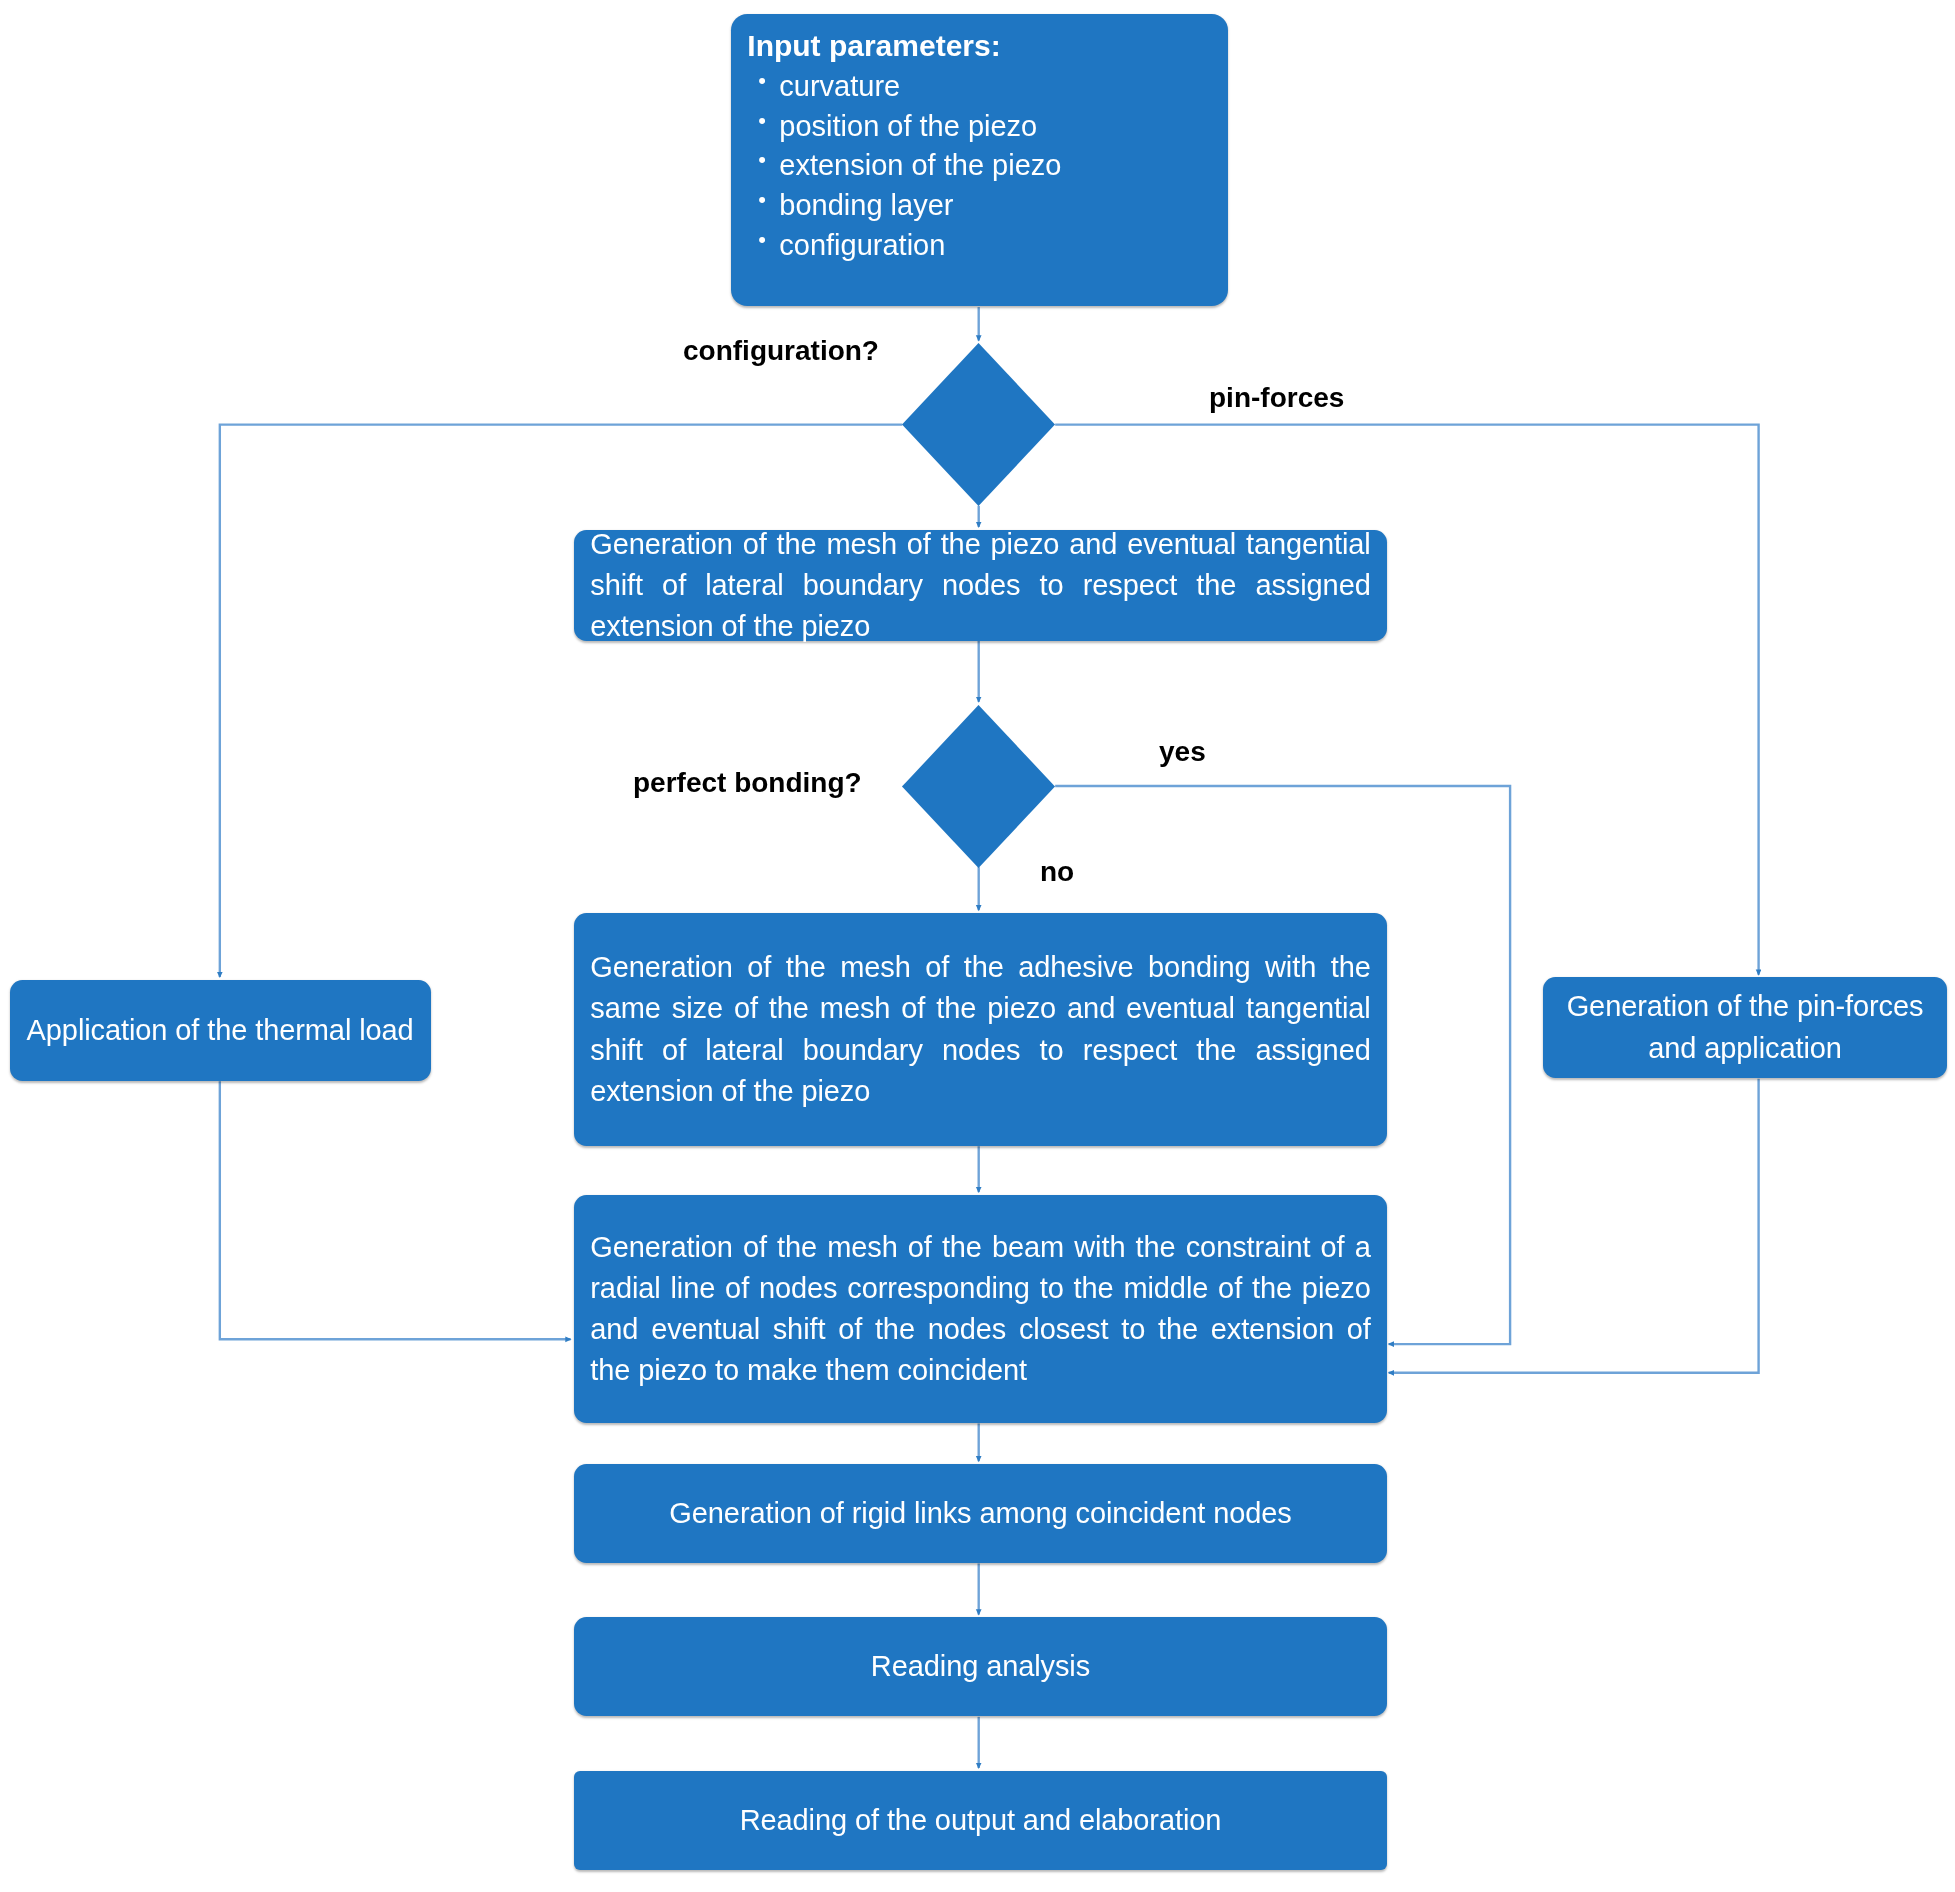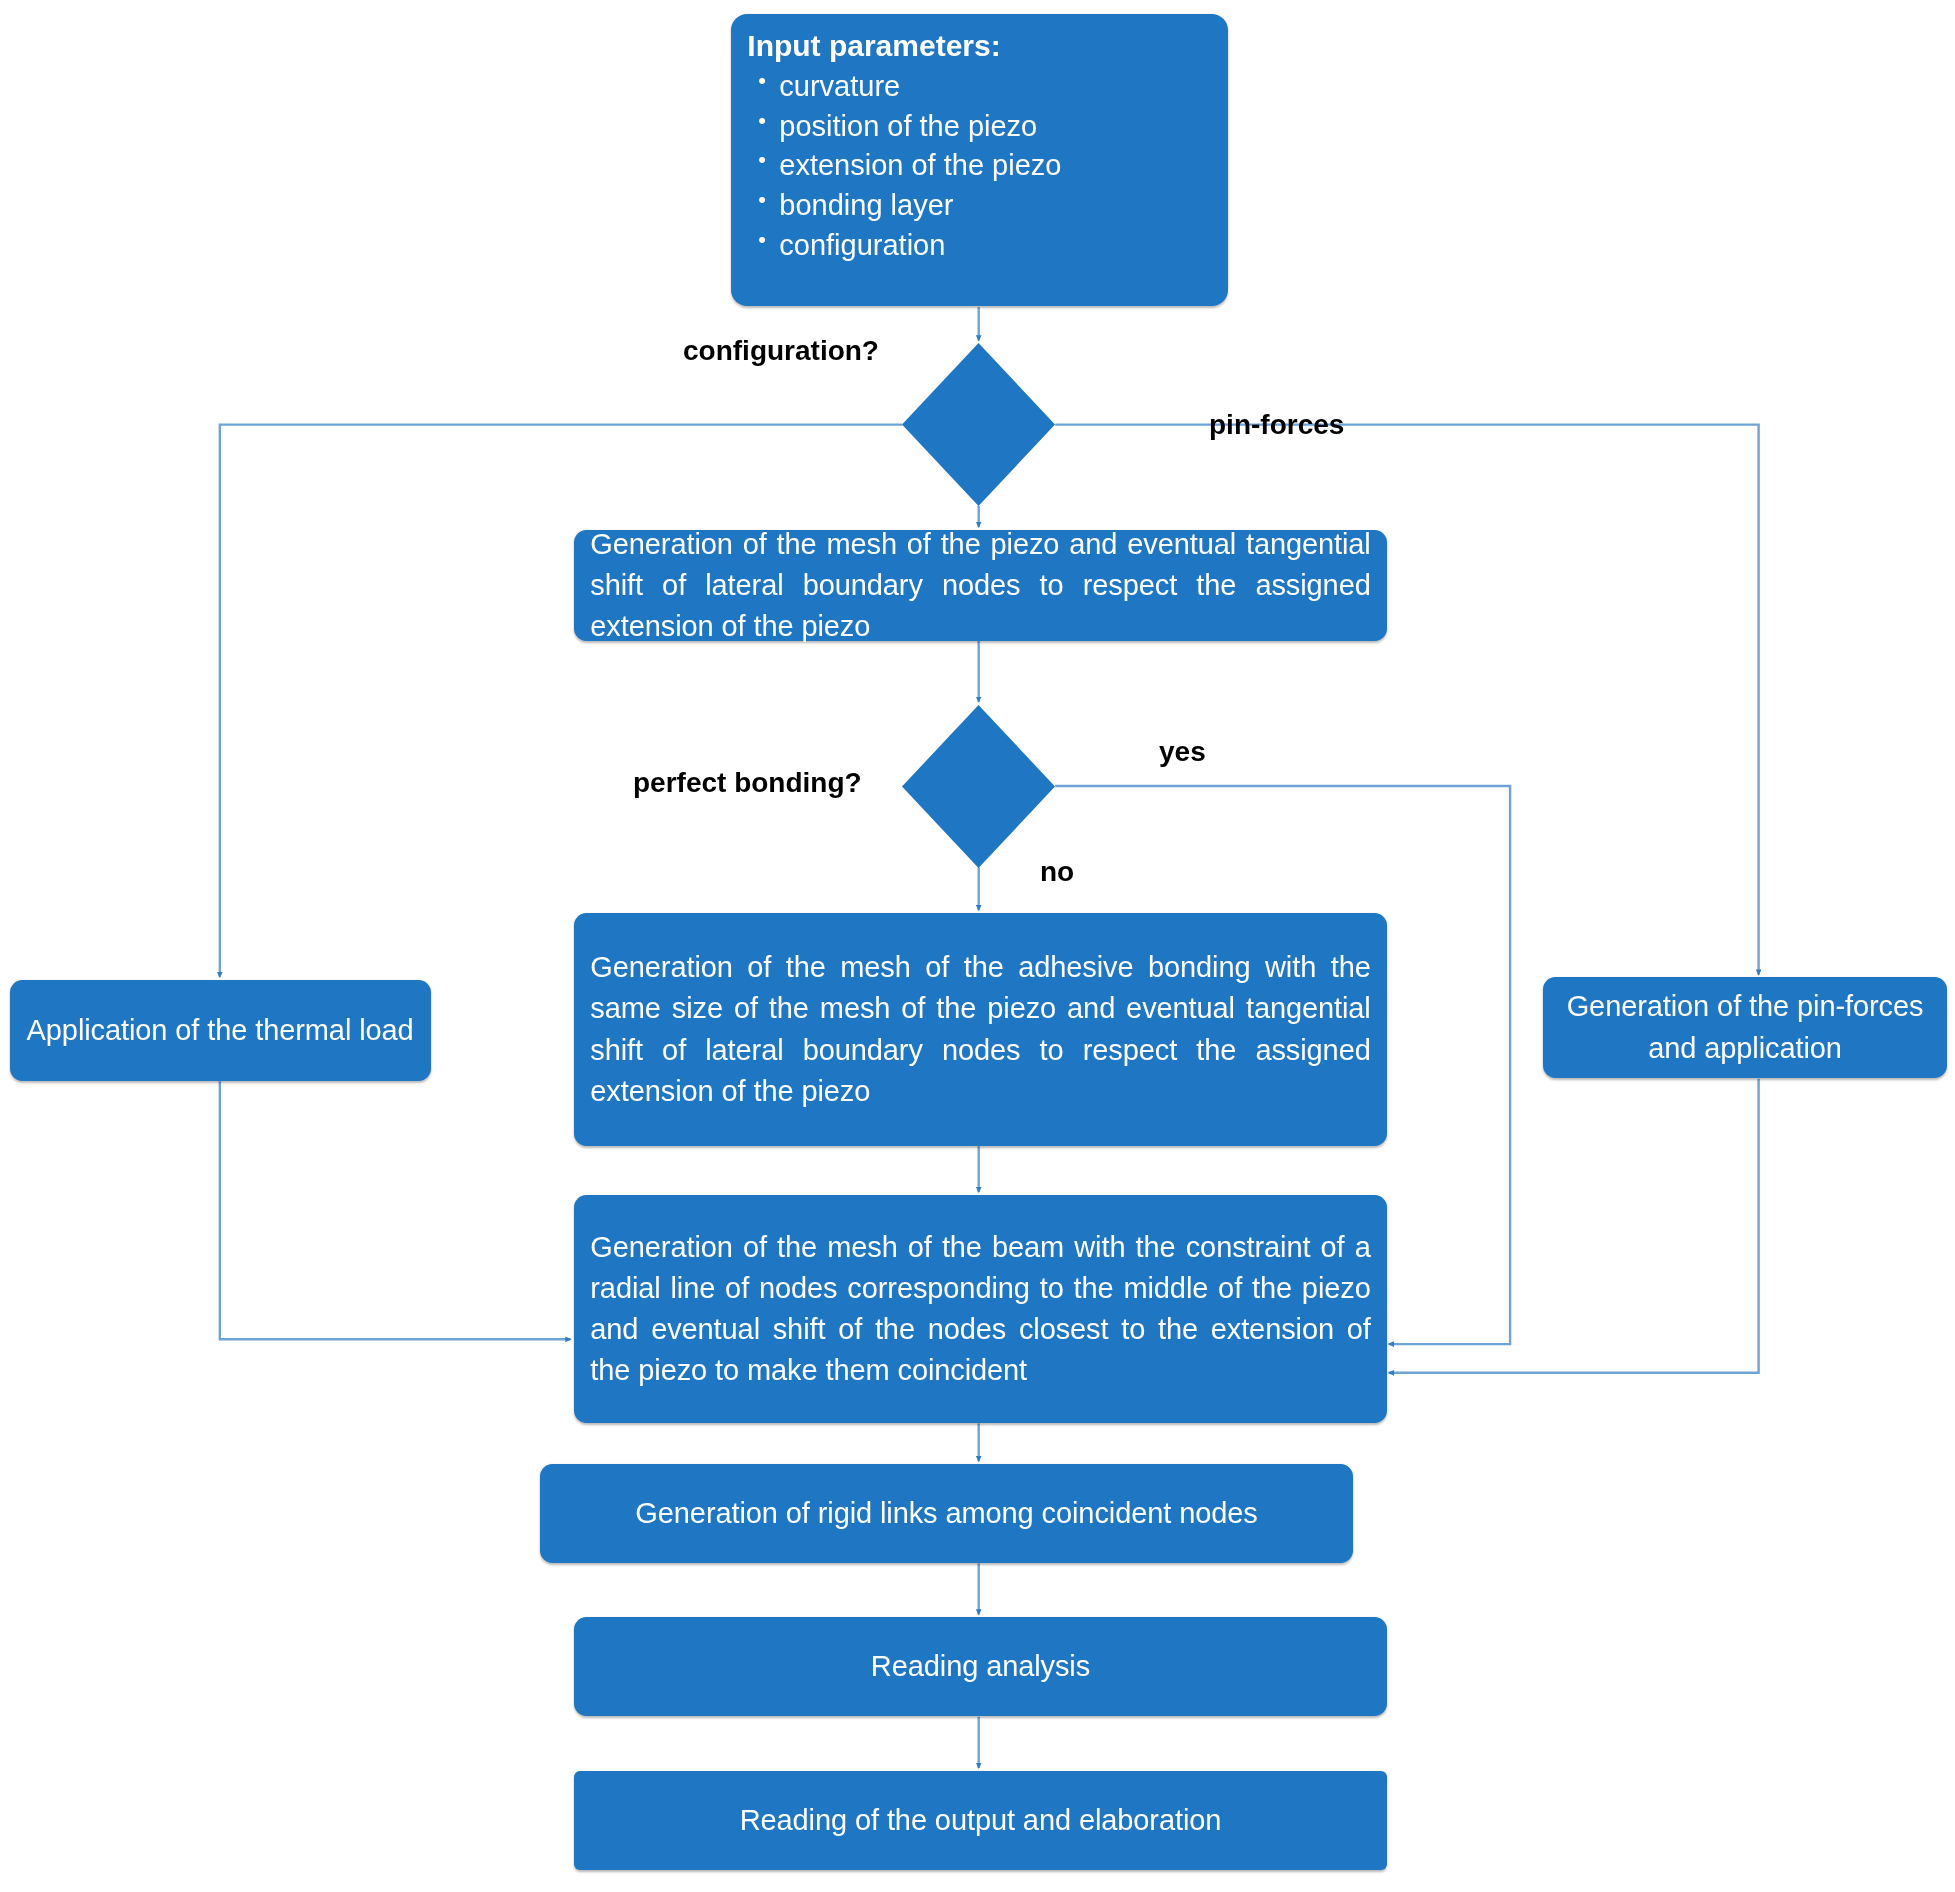--- a/index.html
+++ b/index.html
@@ -68,21 +68,21 @@
     content:"\2022";
     position:absolute;
     left:-21px;
     top:-1px;
     font-size:22px;
   }
 
   #node-mesh-piezo{left:574px; top:530px; width:813px; height:111px;}
   #node-adhesive {left:574px; top:913px; width:813px; height:233px;}
   #node-beam     {left:574px; top:1195px; width:813px; height:228px;}
-  #node-rigid    {left:540px; top:1464px; width:813px; height:99px;}
+  #node-rigid    {left:574px; top:1464px; width:813px; height:99px;}
   #node-static   {left:574px; top:1617px; width:813px; height:99px;}
   #node-output   {left:574px; top:1771px; width:813px; height:99px;border-radius:6px;}
   #node-thermal  {left:9.6px;   top:980px; width:421px;  height:101px;}
   #node-pinforce {left:1543px; top:977px; width:404px;  height:101px;}
 
   .diamond{
     position:absolute;
     background:#1f76c2;
     box-shadow:0 1.4px 2.4px rgba(0,0,0,0.22);
   }
@@ -159,21 +159,21 @@
         <li>bonding layer</li>
         <li>configuration</li>
       </ul>
     </div>
   </div>
 
   <div class="diamond" id="diamond-config" style="background: rgb(31, 118, 194);"></div>
   <div class="diamond" id="diamond-bonding" style="background: rgb(31, 118, 194);"></div>
 
   <div class="edgelabel" id="lbl-configuration" style="color: rgb(0, 0, 0);">configuration?</div>
-  <div class="edgelabel" id="lbl-pinforces" style="color: rgb(0, 0, 0); margin-top: 27px;">pin-forces</div>
+  <div class="edgelabel" id="lbl-pinforces" style="color: rgb(0, 0, 0);">pin-forces</div>
   <div class="edgelabel" id="lbl-perfect" style="color: rgb(0, 0, 0);">perfect bonding?</div>
   <div class="edgelabel" id="lbl-yes" style="color: rgb(0, 0, 0);">yes</div>
   <div class="edgelabel" id="lbl-no" style="color: rgb(0, 0, 0);">no</div>
 
   <div class="node justify" id="node-mesh-piezo" style="background: rgb(31, 118, 194); color: rgb(255, 255, 255);">
     <div class="txt">Generation of the mesh of the piezo and eventual tangential shift of lateral boundary nodes to respect the assigned extension of the piezo</div>
   </div>
 
   <div class="node justify" id="node-adhesive" style="background: rgb(31, 118, 194); color: rgb(255, 255, 255);">
     <div class="txt">Generation of the mesh of the adhesive bonding with the same size of the mesh of the piezo and eventual tangential shift of lateral boundary nodes to respect the assigned extension of the piezo</div>

